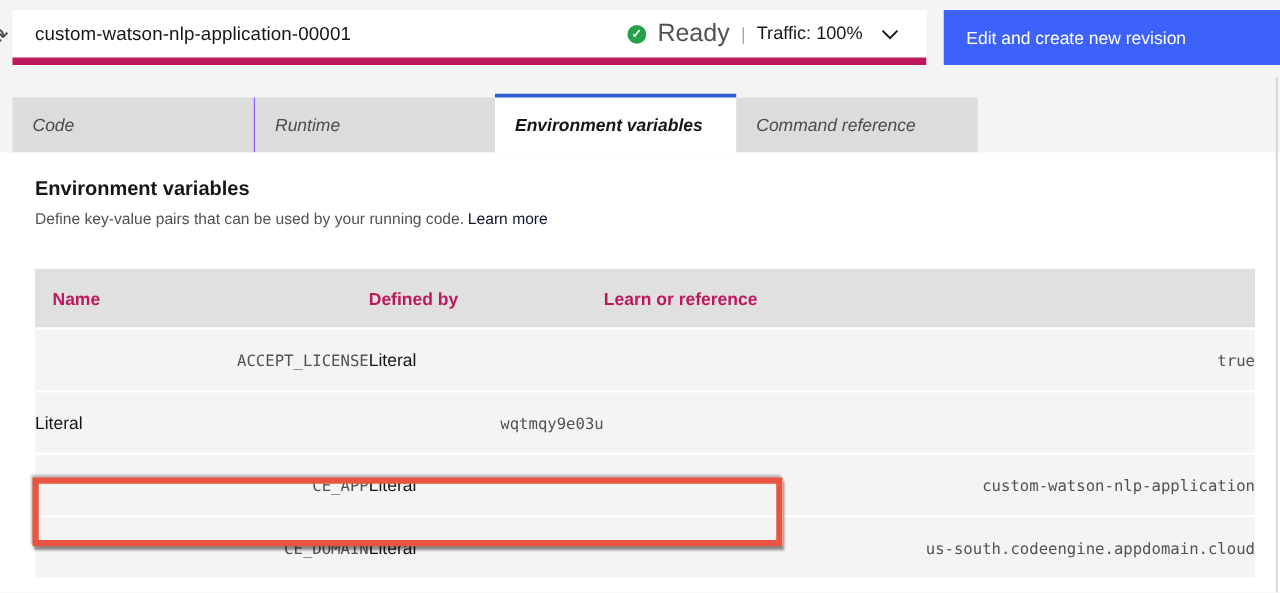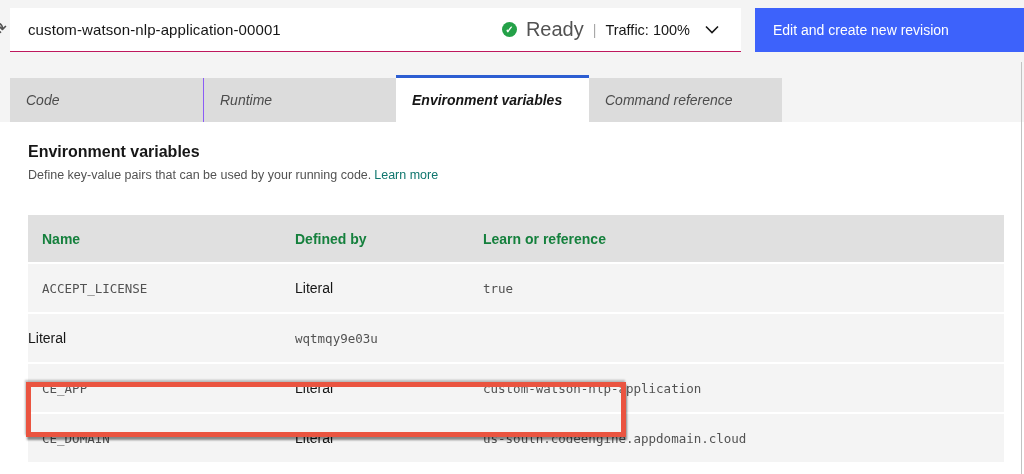--- a/index.html
+++ b/index.html
@@ -5,21 +5,21 @@
   * { margin:0; padding:0; box-sizing:border-box; }
   html,body { width:1024px; height:474px; }
   body { font-family:"Liberation Sans", sans-serif; background:#f4f4f4; }
   .screen { position:relative; width:1024px; height:474px; background:#f4f4f4; overflow:hidden; }
 
   
   .refresh-icon { position:absolute; left:-9px; top:17px; font-size:19px; color:#525252; width:16px; overflow:hidden; }
 
   
   .name-bar { position:absolute; left:10px; top:8px; width:731px; height:44px;
-              background:#ffffff; border-bottom:1px solid #be185d;
+              background:#ffffff; border-bottom:6px solid #be185d;
               display:flex; align-items:center; }
   .app-name { padding-left:18px; font-size:15px; color:#161616; letter-spacing:.1px; }
   .status-group { position:absolute; right:22px; top:0; height:100%;
                   display:flex; align-items:center; gap:9px; cursor:pointer; }
   .check-circle { width:15px; height:15px; border-radius:50%; background:#24a148;
                   color:#ffffff; font-size:10px; font-weight:bold;
                   display:flex; align-items:center; justify-content:center; }
   .status-label { font-size:20px; color:#525252; }
   .status-sep { font-size:14px; color:#a8a8a8; }
   .traffic-label { font-size:14.5px; color:#161616; }
@@ -37,31 +37,31 @@
   .tab { width:193px; height:44px; background:#dcdcdc; color:#4c4c4c; font-size:14px;
          display:flex; align-items:center; padding-left:16px; cursor:pointer;font-style:italic; }
   .tab.sep { border-left:1px solid #8b5cf6; }
   .tab.selected { background:#ffffff; color:#161616; font-weight:bold;
                   height:47px; margin-top:-3px; border-top:3px solid #2d5ed2; }
 
   
   .content { position:absolute; left:0; top:122px; width:1024px; height:352px; background:#ffffff; }
   .section-title { position:absolute; left:28px; top:21px; font-size:16px; font-weight:bold; color:#161616; }
   .section-desc { position:absolute; left:28px; top:46px; font-size:12.5px; color:#525252; }
-  .learn-more { color:#0f766e; text-decoration:none; cursor:pointer; margin-left:3px; }
+  .learn-more { color:#0f172a; text-decoration:none; cursor:pointer; margin-left:3px; }
 
   
   .env-table { position:absolute; left:28px; top:93px; width:976px; }
   .t-head { height:47px; background:#e0e0e0; display:grid;
             grid-template-columns:267px 188px 1fr; align-items:center; }
-  .t-head .th { font-size:14px; font-weight:bold; color:#15803d; }
+  .t-head .th { font-size:14px; font-weight:bold; color:#be185d; }
   .t-head .th:first-child { padding-left:14px; }
   .t-row { height:50px; background:#f4f4f4; border-top:2px solid #ffffff; display:grid;
            grid-template-columns:267px 188px 1fr; align-items:center; cursor:pointer; }
-  .cell-name, .cell-value { font-family:"DejaVu Sans Mono", monospace; font-size:12.5px; color:#525252; }
+  .cell-name, .cell-value { font-family:"DejaVu Sans Mono", monospace; font-size:12.5px; color:#525252;text-align:right; }
   .cell-name { padding-left:14px; }
   .cell-defined { font-size:14px; color:#161616; }
 
   
   .red-box { position:absolute; left:26px; top:260px; width:600px; height:55px;
              border:5px solid #ea5440; pointer-events:none; z-index:5;
              box-shadow:1px 3px 2px rgba(0,0,0,0.45), -1px -2px 2px rgba(0,0,0,0.25); }
 
   .right-line { position:absolute; left:1021px; top:62px; width:1px; height:412px; background:#c2c2c2; }
 </style>

